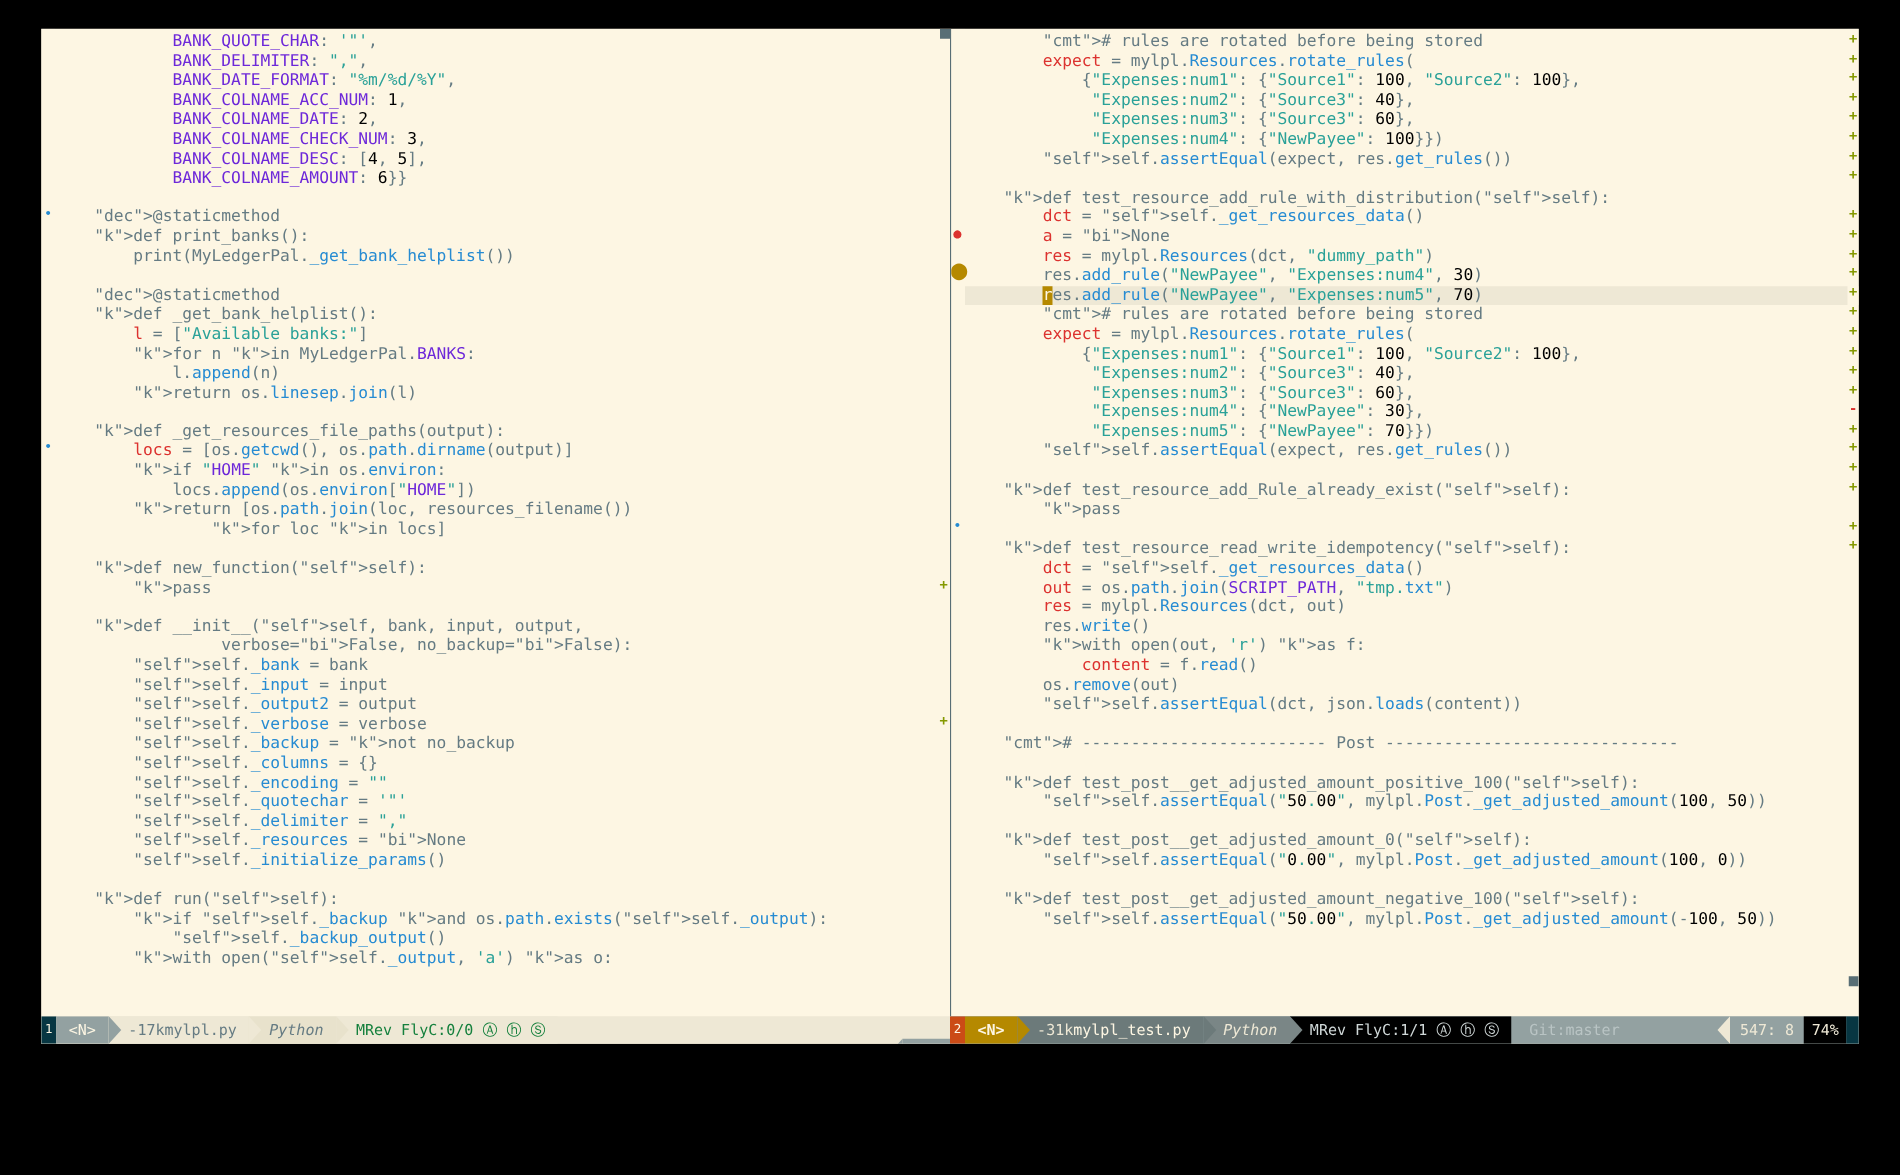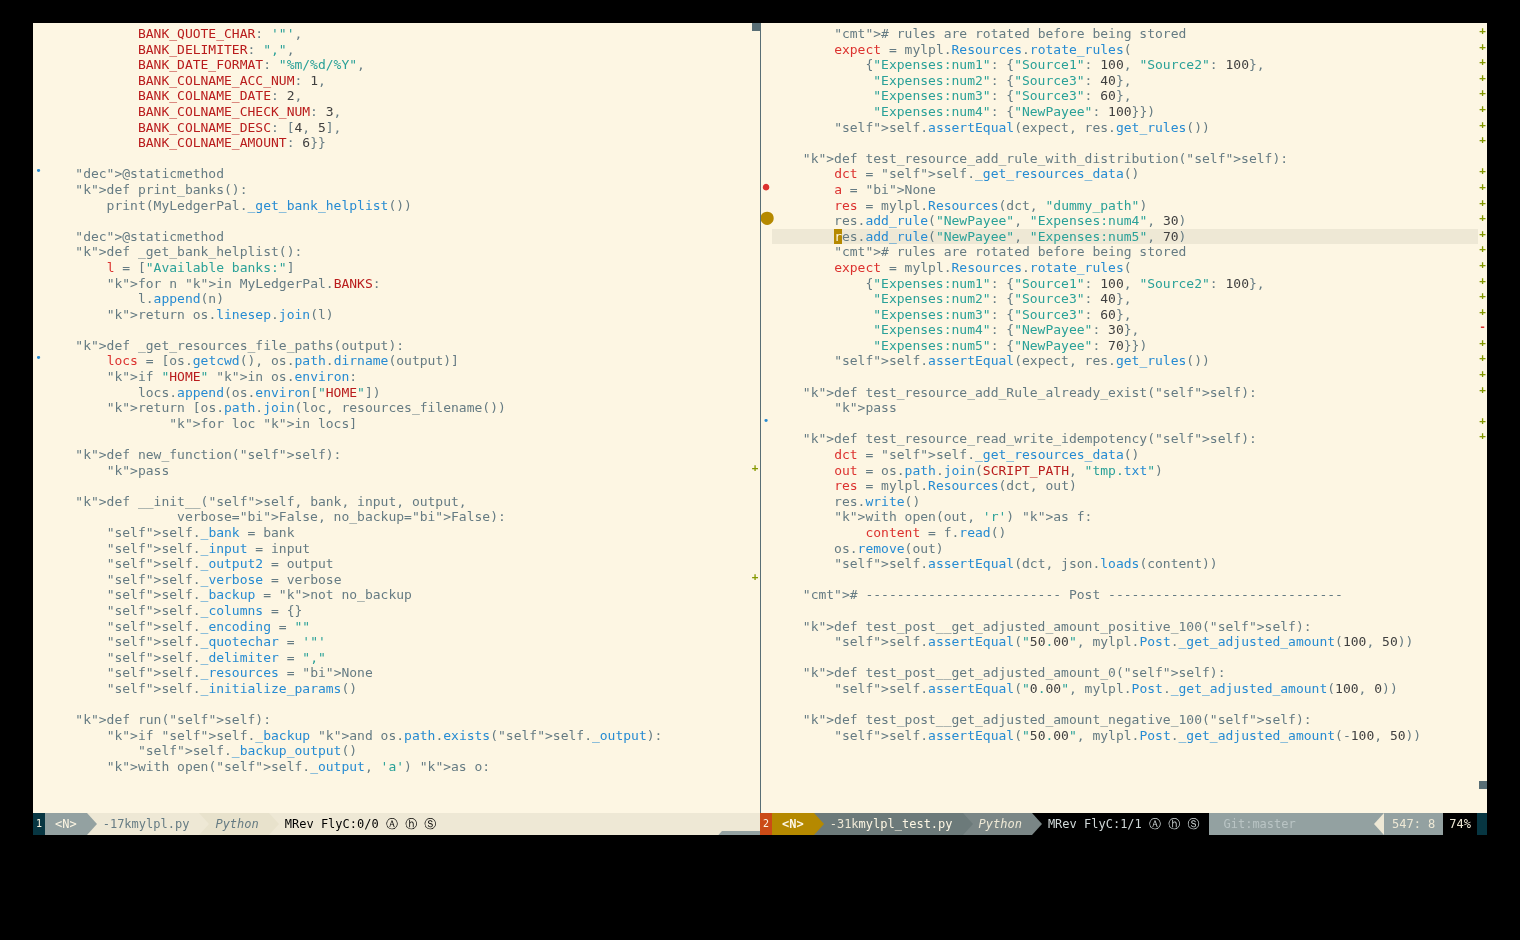--- a/index.html
+++ b/index.html
@@ -51,22 +51,22 @@
     white-space: pre;
     color: #657b83;
     font-family: inherit;
     font-size: 13px;
     line-height: 15.6px;
     padding-top: 3px;
   }
   .code .line { height: 15.6px; }
   .fringe .line, .fringe-right .line { height: 15.6px; line-height: 15.6px; display: block; }
   .str { color: #2aa198; }
-  .num { color: #404040; }
-  .vnm { color: #b91c1c; }
+  .num { color: #000000; }
+  .vnm { color: #6d28d9; }
   .attr{ color: #268bd2; }
   .red { color:#dc322f; }
   .hl-line { background: #eee8d5; }
   .cursor { background:#b58900; color:#fdf6e3; }
 
   
   .modelines { display: flex; }
   .modeline {
     flex: 1;
     height: 22px;
@@ -87,21 +87,21 @@
     border-bottom:11px solid transparent;
     border-left:10px solid currentColor;
     z-index:1;
   }
   .seg-a { background:#93a1a1; color:#fdf6e3;}
   .seg-a::after{ border-left-color:#93a1a1; }
   .seg-b { background:#eee8d5; color:#657b83; padding-left:16px;}
   .seg-b::after{ border-left-color:#eee8d5;}
   .seg-c { background:#e8e2cc; color:#657b83; padding-left:16px;font-style:italic;}
   .seg-c::after{ border-left-color:#e8e2cc;}
-  .seg-d { background:#eee8d5; color:#000000; padding-left:16px;}
+  .seg-d { background:#eee8d5; color:#15803d; padding-left:16px;}
   .seg-d::after{ display:none;}
   .seg-n { background:#b58900; color:#fdf6e3; font-weight:bold;}
   .seg-n::after{ border-left-color:#b58900;}
   .spacer{ flex:1;}
   .seg-r { background:#93a1a1; color:#fdf6e3; padding:0 8px; height:100%; display:inline-flex; align-items:center; position:relative;margin-top:36px;}
   .seg-r::before{
     content:""; position:absolute; left:-10px; top:0; border-top:11px solid transparent; border-bottom:11px solid transparent; border-right:10px solid #93a1a1;
   }
   .seg-p { color:#657b83; padding:0 8px; height:100%; display:inline-flex; align-items:center;text-align:right;}
   .seg-p::before{

